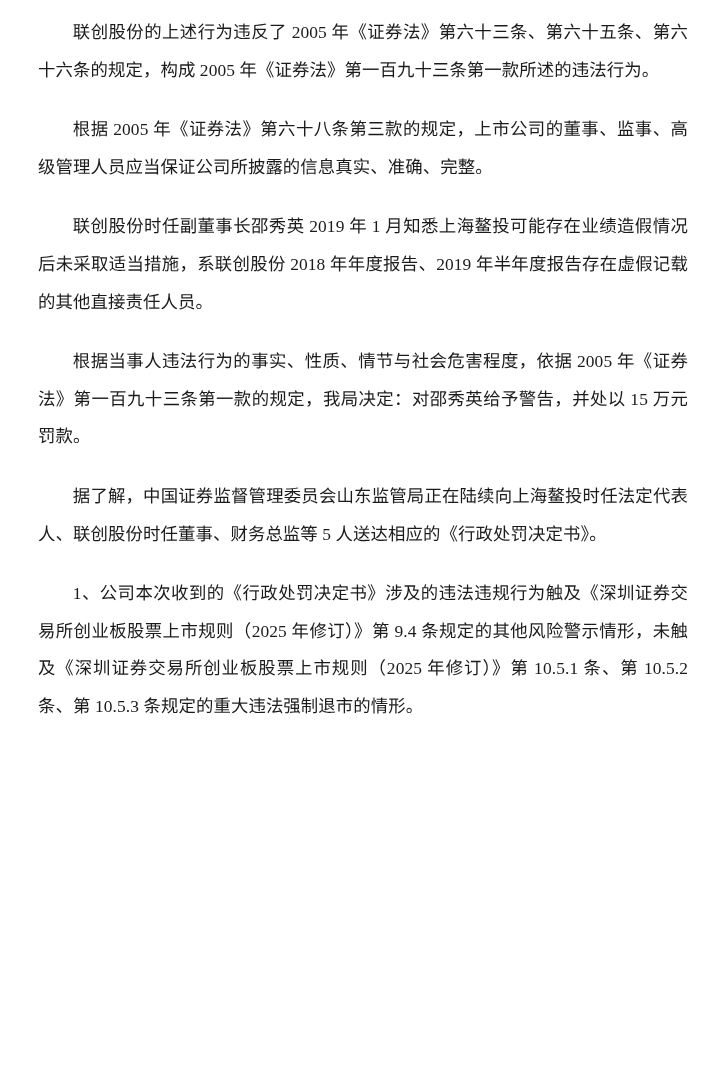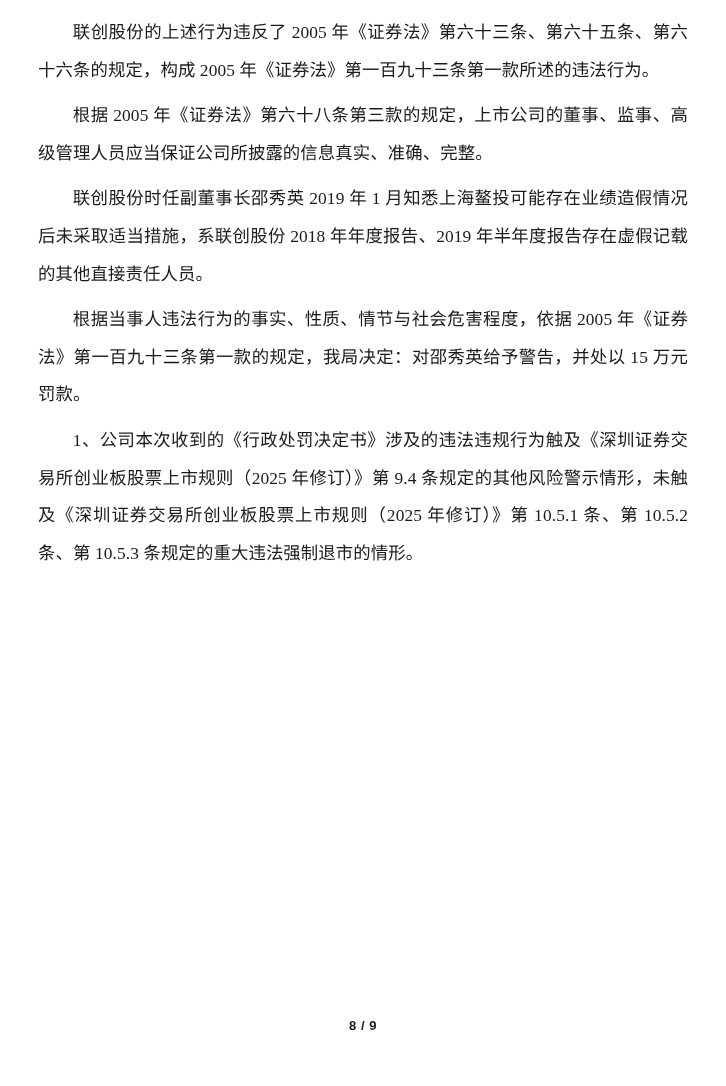--- a/index.html
+++ b/index.html
@@ -44,21 +44,21 @@
     text-align: justify;
     text-justify: inter-ideograph;
     text-indent: 2em;
     letter-spacing: 0.1px;
     color: #1b1b1b;
     word-break: break-all;
   }
 
   
   .para + .para {
-    margin-top: 8px;
+    margin-top: 22px;
   }
 
   
   .section-heading {
     margin: 20px 0 8px 0;
     padding: 0;
     font-family: "Liberation Sans", "DejaVu Sans", sans-serif;
     font-weight: bold;
     font-size: 17.2px;
     line-height: 37.6px;
@@ -100,24 +100,22 @@
 
     <p class="para">联创股份的上述行为违反了 2005 年《证券法》第六十三条、第六十五条、第六十六条的规定，构成 2005 年《证券法》第一百九十三条第一款所述的违法行为。</p>
 
     <p class="para">根据 2005 年《证券法》第六十八条第三款的规定，上市公司的董事、监事、高级管理人员应当保证公司所披露的信息真实、准确、完整。</p>
 
     <p class="para">联创股份时任副董事长邵秀英 2019 年 1 月知悉上海鳌投可能存在业绩造假情况后未采取适当措施，系联创股份 2018 年年度报告、2019 年半年度报告存在虚假记载的其他直接责任人员。</p>
 
     <p class="para">根据当事人违法行为的事实、性质、情节与社会危害程度，依据 2005 年《证券法》第一百九十三条第一款的规定，我局决定：对邵秀英给予警告，并处以 15 万元罚款。</p>
 
 
+    <p class="para">据了解，中国证券监督管理委员会山东监管局正在陆续向上海鳌投时任法定代表人、联创股份时任董事、财务总监等 5 人送达相应的《行政处罚决定书》。</p>
 
 
     <p class="para">1、公司本次收到的《行政处罚决定书》涉及的违法违规行为触及《深圳证券交易所创业板股票上市规则（2025 年修订）》第 9.4 条规定的其他风险警示情形，未触及《深圳证券交易所创业板股票上市规则（2025 年修订）》第 10.5.1 条、第 10.5.2 条、第 10.5.3 条规定的重大违法强制退市的情形。</p>
 
 
   </div>
 
-  <div class="page-footer">
-    <span class="page-number">8 / 9</span>
-  </div>
 
 </div>
 
 </body></html>

